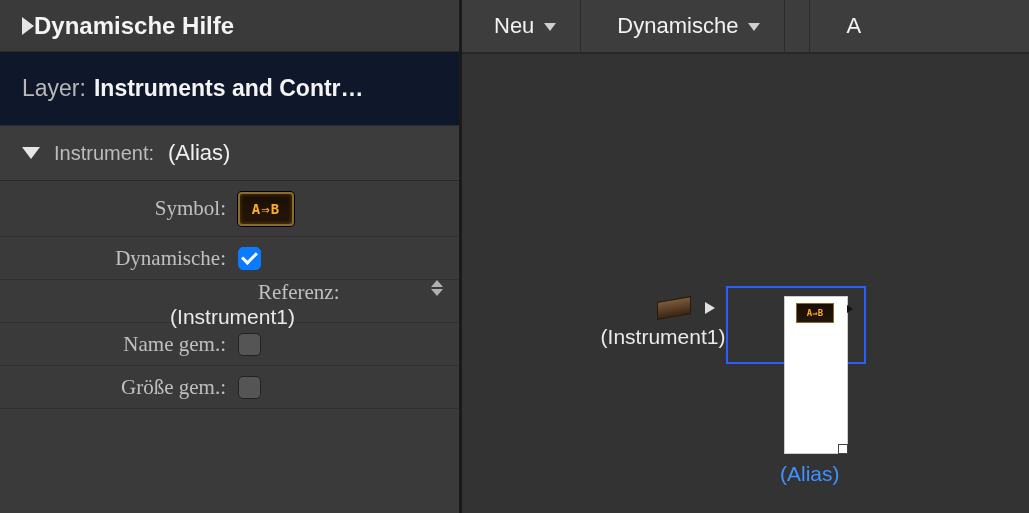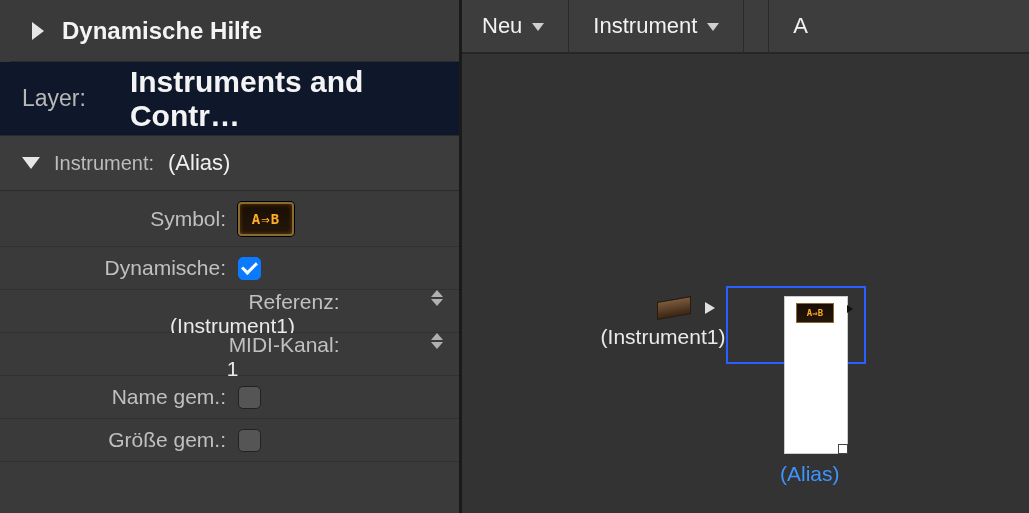--- a/index.html
+++ b/index.html
@@ -37,41 +37,40 @@
     gap: 24px;
   }
   .toolbar-item {
     display: flex;
     align-items: center;
     gap: 10px;
     color: #f2f2f2;
     font-size: 22px;
     font-weight: 400;
     cursor: pointer;
+    margin-left: 12px;
   }
   .sep {
     width: 1px;
     height: 54px;
     background: #2a2a2a;
   }
   .chevron-down {
     width: 0; height: 0;
     border-left: 6px solid transparent;
     border-right: 6px solid transparent;
     border-top: 8px solid #cfcfcf;
     margin-top: 2px;
   }
   .help-row {
-    height: 62px;
+    height: 52px;
     display: flex;
     align-items: center;
     padding-left: 22px;
-    gap: 18px;
     border-bottom: 1px solid #2a2a2a;
-    margin-left: 10px;
   }
   .chevron-right {
     width: 0; height: 0;
     border-top: 9px solid transparent;
     border-bottom: 9px solid transparent;
     border-left: 12px solid #e6e6e6;
   }
   .chevron-down-solid {
     width: 0; height: 0;
     border-left: 9px solid transparent;
@@ -90,24 +89,23 @@
     padding-left: 22px;
     gap: 8px;
     border-bottom: 1px solid #2a2a2a;
     background: #0f172a;
   }
   .layer-label {
     font-size: 23px;
     color: #b8b8b8;
   }
   .layer-value {
-    font-size: 30px;
+    font-size: 23px;
     font-weight: 600;
     color: #f4f4f4;
-    margin-left: 36px;
   }
   .inst-row {
     height: 55px;
     display: flex;
     align-items: center;
     padding-left: 22px;
     gap: 14px;
     border-bottom: 1px solid #2a2a2a;
     background: #3c3c3c;
   }
@@ -125,20 +123,21 @@
     align-items: center;
     border-bottom: 1px solid #303030;
     background: #3a3a3a;
   }
   .prop-label {
     width: 232px;
     text-align: right;
     font-size: 21px;
     color: #c0c0c0;
     padding-right: 6px;
+    font-family: Liberation Serif, serif;
   }
   .prop-value {
     flex: 1;
     display: flex;
     align-items: center;
     padding-left: 6px;
     font-size: 21px;
     color: #eaeaea;
   }
   .stepper {
@@ -305,28 +304,20 @@
 
   <div class="prop-row rel">
     <div class="prop-label">Referenz:</div>
     <div class="prop-value">(Instrument1)</div>
     <div class="stepper">
       <div class="up"></div>
       <div class="down"></div>
     </div>
   </div>
 
-  <div class="prop-row rel">
-    <div class="prop-label">MIDI-Kanal:</div>
-    <div class="prop-value">1</div>
-    <div class="stepper">
-      <div class="up"></div>
-      <div class="down"></div>
-    </div>
-  </div>
 
   <div class="prop-row">
     <div class="prop-label">Name gem.:</div>
     <div class="prop-value">
       <div class="checkbox"></div>
     </div>
   </div>
 
   <div class="prop-row">
     <div class="prop-label">Größe gem.:</div>
@@ -337,21 +328,21 @@
 </div>
 
 <div class="canvas">
   <div class="toolbar">
     <div class="toolbar-item">
       <span>Neu</span>
       <div class="chevron-down"></div>
     </div>
     <div class="sep"></div>
     <div class="toolbar-item">
-      <span>Instrument</span>
+      <span>Dynamische</span>
       <div class="chevron-down"></div>
     </div>
     <div class="sep"></div>
     <div class="sep"></div>
     <div class="toolbar-item">
       <span>A</span>
     </div>
   </div>
 
   <div class="canvas-area">

